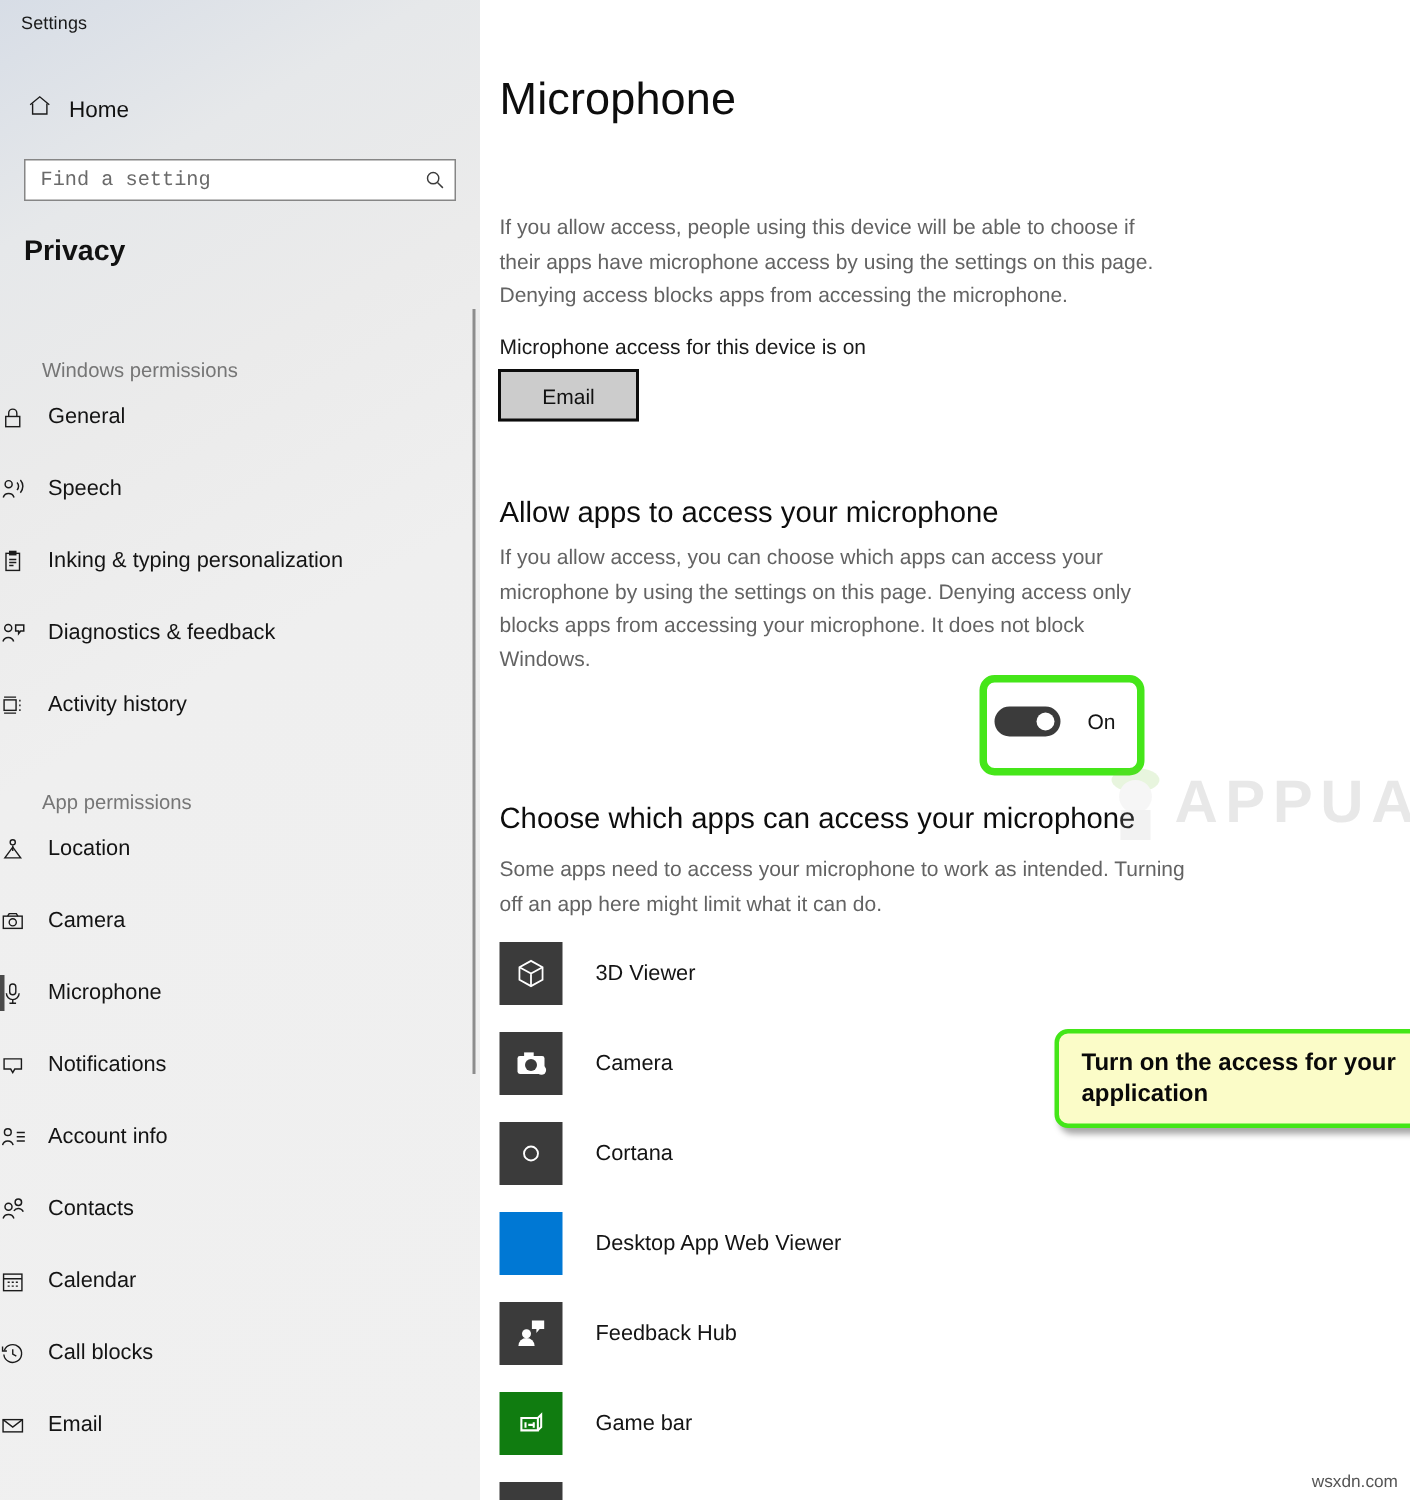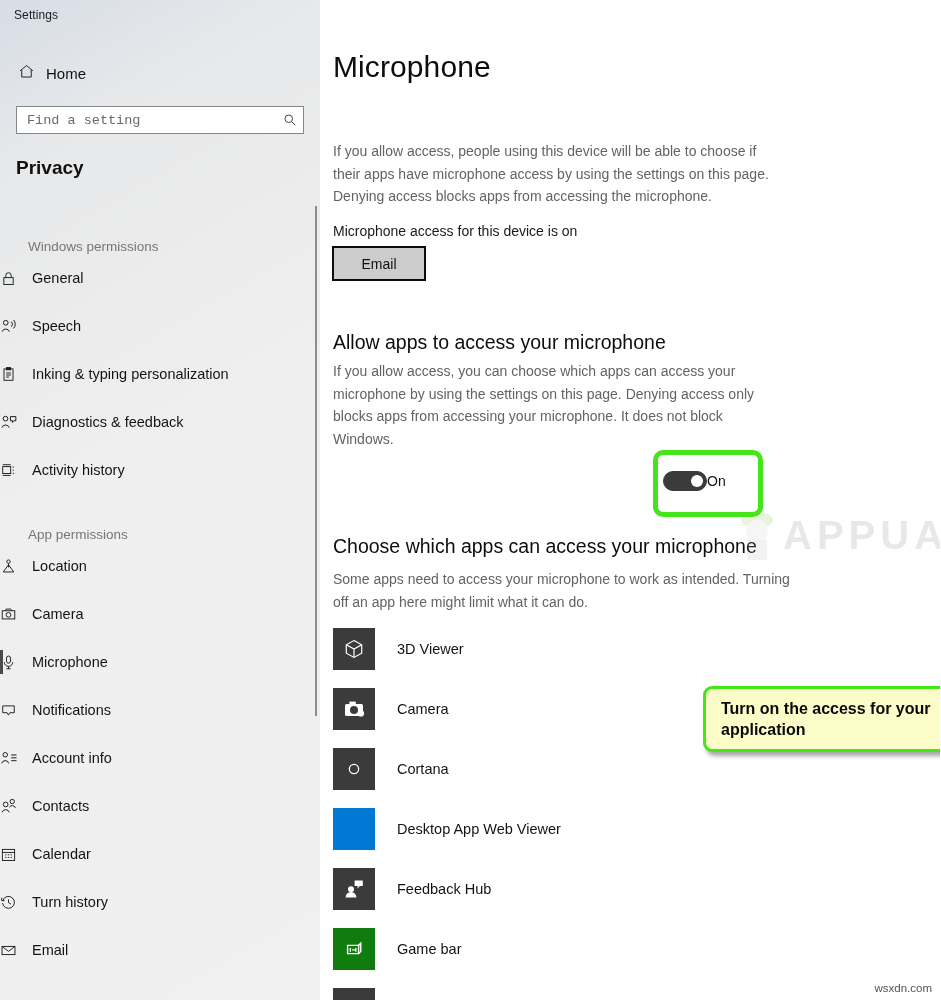--- a/index.html
+++ b/index.html
@@ -182,21 +182,21 @@
   }
   .toggle.on { background: #3b3b3b; border: 1px solid #3b3b3b; }
   .toggle .knob {
     position: absolute;
     top: 50%;
     transform: translateY(-50%);
     border-radius: 50%;
   }
   .toggle.on .knob { right: 3px; width: 12px; height: 12px; background: #ffffff; }
   .tg-wrap { display: flex; align-items: center; }
-  .tg-lbl { font-size: 14px; color: #141414; }
+  .tg-lbl { margin-left: 18px; font-size: 14px; color: #141414; }
 
   #master-toggle-wrap {
     position: absolute;
     left: 343px; top: 471px;
   }
   #master-hl {
     position: absolute;
     left: 333px; top: 450px;
     width: 110px; height: 67px;
     border: 5px solid #45e619;
@@ -444,21 +444,21 @@
       </div>
 
       <div class="nav-item">
         <span class="nav-ico">
           <svg width="17" height="17" viewBox="0 0 20 20" fill="none" stroke="#1b1b1b" stroke-width="1.1">
             <path d="M3.4 7.4 A7 7 0 1 1 3 10.6"></path>
             <path d="M2 4.4 V7.8 H5.4"></path>
             <path d="M10 6.4 V10.2 L12.8 11.8"></path>
           </svg>
         </span>
-        <span class="nav-lbl">Turn history</span>
+        <span class="nav-lbl">Call blocks</span>
       </div>
 
       <div class="nav-item">
         <span class="nav-ico">
           <svg width="17" height="17" viewBox="0 0 20 20" fill="none" stroke="#1b1b1b" stroke-width="1.1">
             <rect x="2.4" y="5.2" width="15.2" height="9.6"></rect>
             <path d="M2.4 5.2 L10 11 L17.6 5.2"></path>
           </svg>
         </span>
         <span class="nav-lbl">Email</span>

